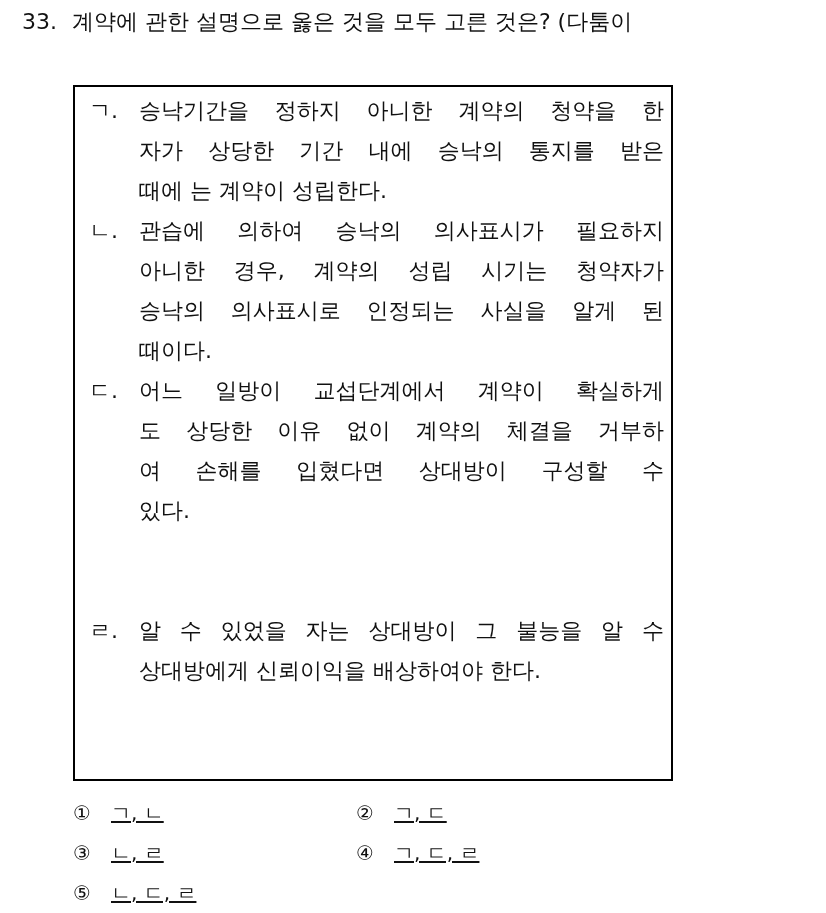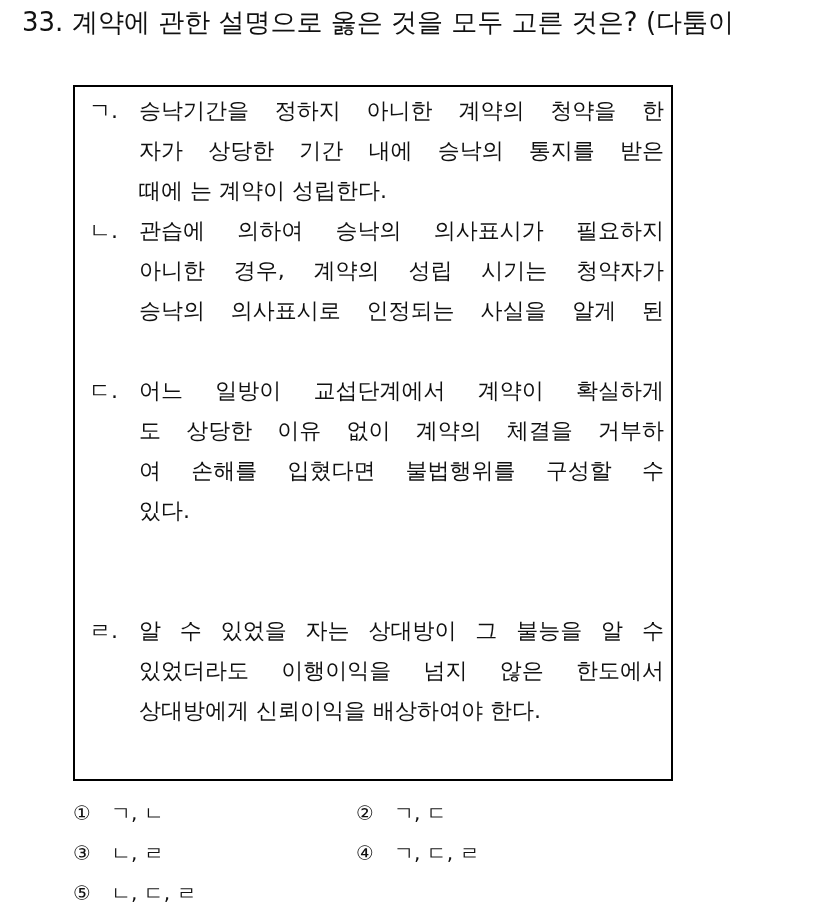--- a/index.html
+++ b/index.html
@@ -13,21 +13,21 @@
       position: relative;
       overflow: hidden;
       font-family: "DejaVu Sans", sans-serif;
       color: #111111;
     }
     .question {
       position: absolute;
       left: 22px;
       top: 6px;
       width: 760px;
-      font-size: 26px;
+      font-size: 22px;
       line-height: 32px;
     }
     .q-number {
       display: inline-block;
       width: 50px;
     }
     .q-line2 {
       padding-left: 50px;
     }
     .box {
@@ -65,20 +65,21 @@
     .choices {
       position: absolute;
       left: 73px;
       top: 800px;
       width: 700px;
       font-size: 20px;
     }
     .choice {
       position: absolute;
       white-space: nowrap;
+      text-decoration: underline;
     }
     .choice .num {
       display: inline-block;
       width: 38px;
     }
   </style>
 </head>
 <body>
 
 <div class="question">
@@ -94,34 +95,34 @@
     <span class="line">승낙기간을 정하지 아니한 계약의 청약을 한</span>
     <span class="line">자가 상당한 기간 내에 승낙의 통지를 받은</span>
     <span class="line last">때에 는 계약이 성립한다.</span>
   </div>
 
   <div class="item" style="top:124px;">
     <span class="label">ㄴ.</span>
     <span class="line">관습에 의하여 승낙의 의사표시가 필요하지</span>
     <span class="line">아니한 경우, 계약의 성립 시기는 청약자가</span>
     <span class="line">승낙의 의사표시로 인정되는 사실을 알게 된</span>
+    <span class="line last">때이다.</span>
   </div>
 
   <div class="item" style="top:284px;">
     <span class="label">ㄷ.</span>
     <span class="line">어느 일방이 교섭단계에서 계약이 확실하게</span>
     <span class="line">도 상당한 이유 없이 계약의 체결을 거부하</span>
-    <span class="line">여 손해를 입혔다면 불법행위를 구성할 수</span>
+    <span class="line">여 손해를 입혔다면 상대방이 구성할 수</span>
     <span class="line last">있다.</span>
   </div>
 
   <div class="item" style="top:524px;">
     <span class="label">ㄹ.</span>
     <span class="line">알 수 있었을 자는 상대방이 그 불능을 알 수</span>
-    <span class="line">있었더라도 이행이익을 넘지 않은 한도에서</span>
     <span class="line last">상대방에게 신뢰이익을 배상하여야 한다.</span>
   </div>
 </div>
 
 <div class="choices">
   <div class="choice" style="left:0; top:0;">
     <span class="num">①</span><span>ㄱ, ㄴ</span>
   </div>
   <div class="choice" style="left:283px; top:0;">
     <span class="num">②</span><span>ㄱ, ㄷ</span>

